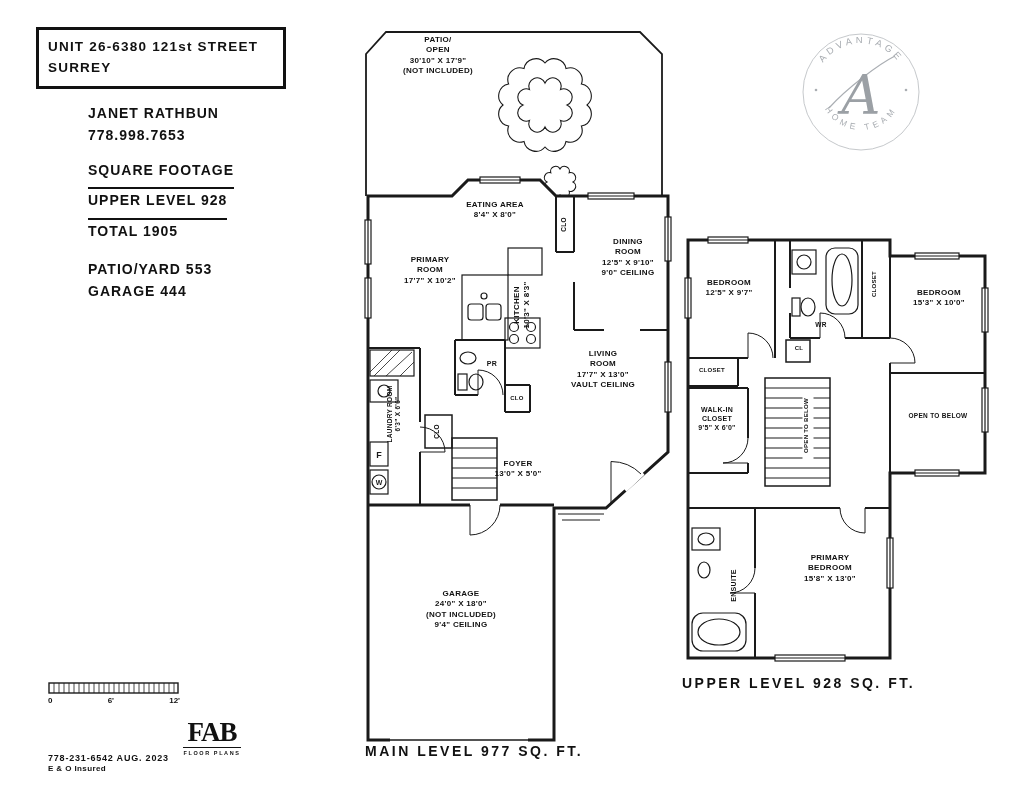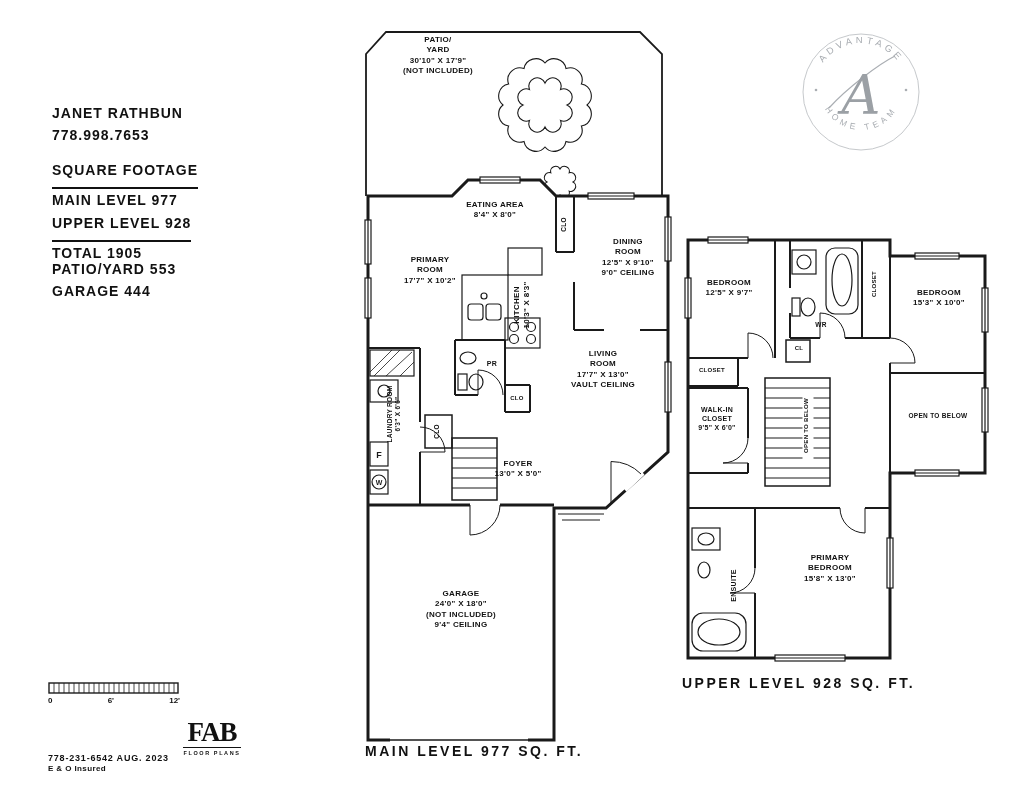--- a/index.html
+++ b/index.html
@@ -2,21 +2,21 @@
 <html><head>
 <meta charset="utf-8">
 <style>
   html,body{margin:0;padding:0;background:#fff;}
   .page{position:relative;width:1030px;height:793px;background:#fff;overflow:hidden;
         font-family:"Liberation Sans",sans-serif;color:#111;}
   .abs{position:absolute;}
   
   .addr{position:absolute;left:36px;top:27px;width:226px;border:3px solid #111;
         padding:7px 9px;font-size:13.5px;font-weight:700;letter-spacing:1.2px;line-height:1.55;}
-  .info-block{position:absolute;font-size:14px;font-weight:700;letter-spacing:1px;line-height:1.6;}
+  .info-block{position:absolute;font-size:14px;font-weight:700;letter-spacing:1px;line-height:1.6;margin-left:36px;}
   .u{display:inline-block;border-bottom:2px solid #111;padding-bottom:6px;}
   
   .plan{position:absolute;}
   .plan svg{position:absolute;left:0;top:0;overflow:visible;}
   .lbl{position:absolute;text-align:center;font-size:8px;font-weight:700;line-height:1.3;
        letter-spacing:0.3px;color:#111;}
   .lbl .ln{white-space:nowrap;}
   .rot{transform:rotate(-90deg);}
   .s7{font-size:7px;} .s65{font-size:6.5px;} .s6{font-size:6px;}
   .bgw{background:#fff;}
@@ -32,29 +32,32 @@
   .fab-word{font-family:"Liberation Serif",serif;font-size:27px;font-weight:700;
             letter-spacing:-1px;line-height:1;}
   .fab-sub{font-size:5.5px;font-weight:700;letter-spacing:1.6px;border-top:1.5px solid #111;
            margin-top:1px;padding-top:2px;}
 </style>
 </head>
 <body>
 
 <div class="page">
 
+  <div class="addr">
+    <div>UNIT 26-6380 121st STREET</div>
+    <div>SURREY</div>
+  </div>
 
   <div class="info-block" style="left:52px;top:102px;">
     <div>JANET RATHBUN</div>
     <div>778.998.7653</div>
   </div>
 
   <div class="info-block" style="left:52px;top:159px;">
     <div><span class="u">SQUARE FOOTAGE</span></div>
-    <div>MAIN LEVEL 977</div>
     <div><span class="u">UPPER LEVEL 928</span></div>
     <div>TOTAL 1905</div>
   </div>
 
   <div class="info-block" style="left:52px;top:258px;">
     <div>PATIO/YARD 553</div>
     <div>GARAGE 444</div>
   </div>
 
   <div class="abs" style="left:795px;top:26px;width:132px;height:132px;">
@@ -168,21 +171,21 @@
             <rect x="307" y="340" width="6" height="50"></rect>
         </g>
         <path fill="none" d="M10,198 V242 M10,256 V296 M122,158 H162 M230,174 H276 M310,195 V239 M310,340 V390"></path>
       </g>
       <text x="21" y="436" text-anchor="middle" font-size="9" font-weight="bold" fill="#1a1a1a" font-family="Liberation Sans, sans-serif">F</text>
       <text x="21" y="463" text-anchor="middle" font-size="7" font-weight="bold" fill="#1a1a1a" font-family="Liberation Sans, sans-serif">W</text>
     </svg>
 
     <div class="lbl" style="left:28px;top:13px;width:104px;">
       <div class="ln">PATIO/</div>
-      <div class="ln">YARD</div>
+      <div class="ln">OPEN</div>
       <div class="ln">30'10" X 17'9"</div>
       <div class="ln">(NOT INCLUDED)</div>
     </div>
     <div class="lbl" style="left:90px;top:178px;width:94px;">
       <div class="ln">EATING AREA</div>
       <div class="ln">8'4" X 8'0"</div>
     </div>
     <div class="lbl" style="left:26px;top:233px;width:92px;">
       <div class="ln">PRIMARY</div>
       <div class="ln">ROOM</div>

